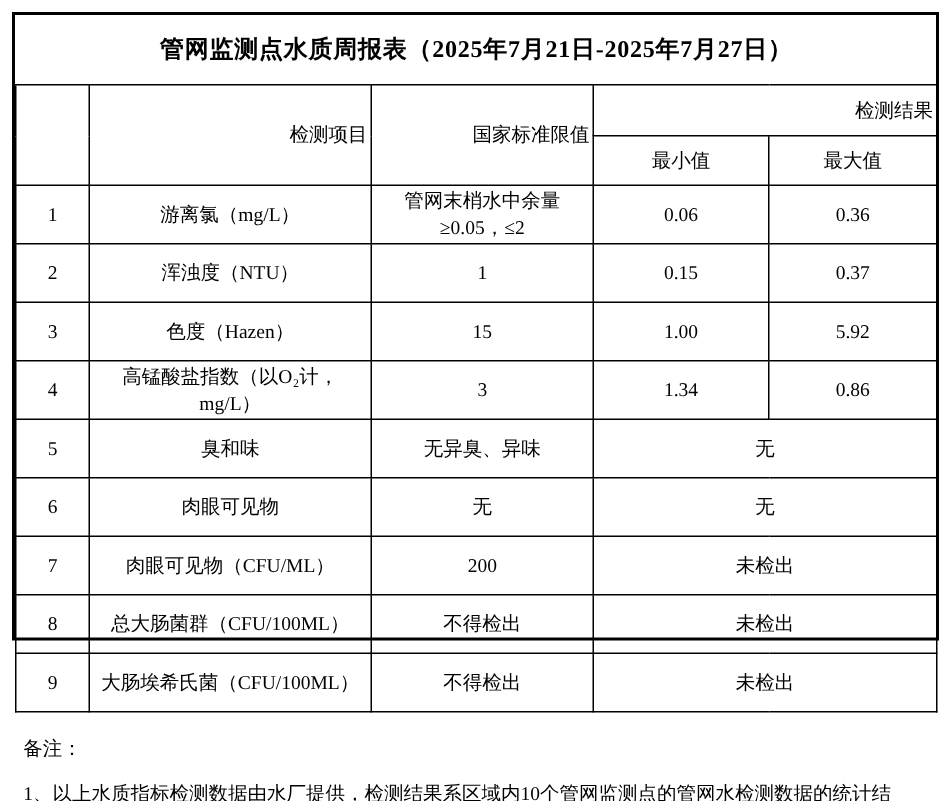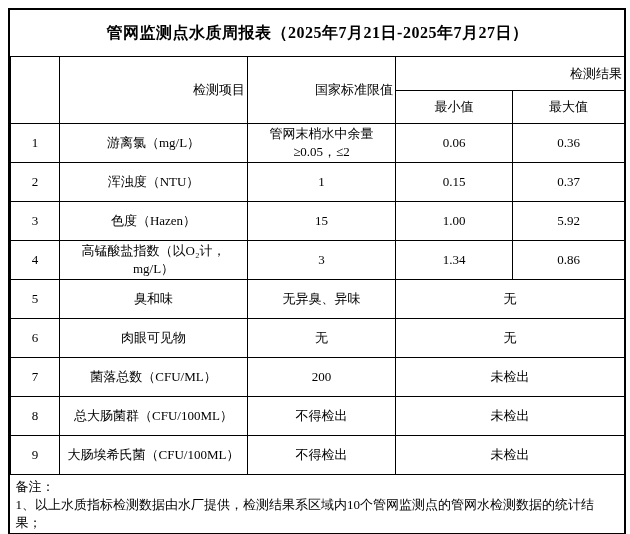--- a/index.html
+++ b/index.html
@@ -3,21 +3,21 @@
 <meta charset="utf-8">
 <style>
   html, body { margin: 0; padding: 0; background: #ffffff; }
   body {
     width: 630px; height: 534px; position: relative;
     font-family: "Liberation Serif", "DejaVu Serif", serif;
     color: #000000;
   }
   .frame {
     position: absolute; left: 8px; top: 8px;
-    width: 618px; height: 527px;
+    width: 618px; height: 419px;
     box-sizing: border-box;
     border: 2px solid #000000;
     background: #ffffff;
   }
   table.report {
     width: 100%; height: 100%;
     border-collapse: collapse;
     table-layout: fixed;
   }
   table.report td {
@@ -39,21 +39,21 @@
   tr.head-2 td { height: 30px; }
   tr.data-row td { height: 36px; }
   td.item-cell { padding: 1px 1px; }
   tr.notes-row td {
     border-bottom: none; border-left: none; border-right: none;
     text-align: left;
     vertical-align: top;
     padding: 3px 5px;
     font-size: 13px;
   }
-  .notes-row .note-line { line-height: 18px; }
+  .notes-row .note-line { line-height: 18px; margin-top: 12px; }
 </style>
 </head>
 <body>
 
 <div class="frame">
   <table class="report">
     <colgroup>
       <col style="width:49px">
       <col style="width:188px">
       <col style="width:148px">
@@ -112,21 +112,21 @@
       <td colspan="2">无</td>
     </tr>
     <tr class="data-row">
       <td>6</td>
       <td class="item-cell">肉眼可见物</td>
       <td>无</td>
       <td colspan="2">无</td>
     </tr>
     <tr class="data-row">
       <td>7</td>
-      <td class="item-cell">菌落总数（CFU/ML）</td>
+      <td class="item-cell">肉眼可见物（CFU/ML）</td>
       <td>200</td>
       <td colspan="2">未检出</td>
     </tr>
     <tr class="data-row">
       <td>8</td>
       <td class="item-cell">总大肠菌群（CFU/100ML）</td>
       <td>不得检出</td>
       <td colspan="2">未检出</td>
     </tr>
     <tr class="data-row">

